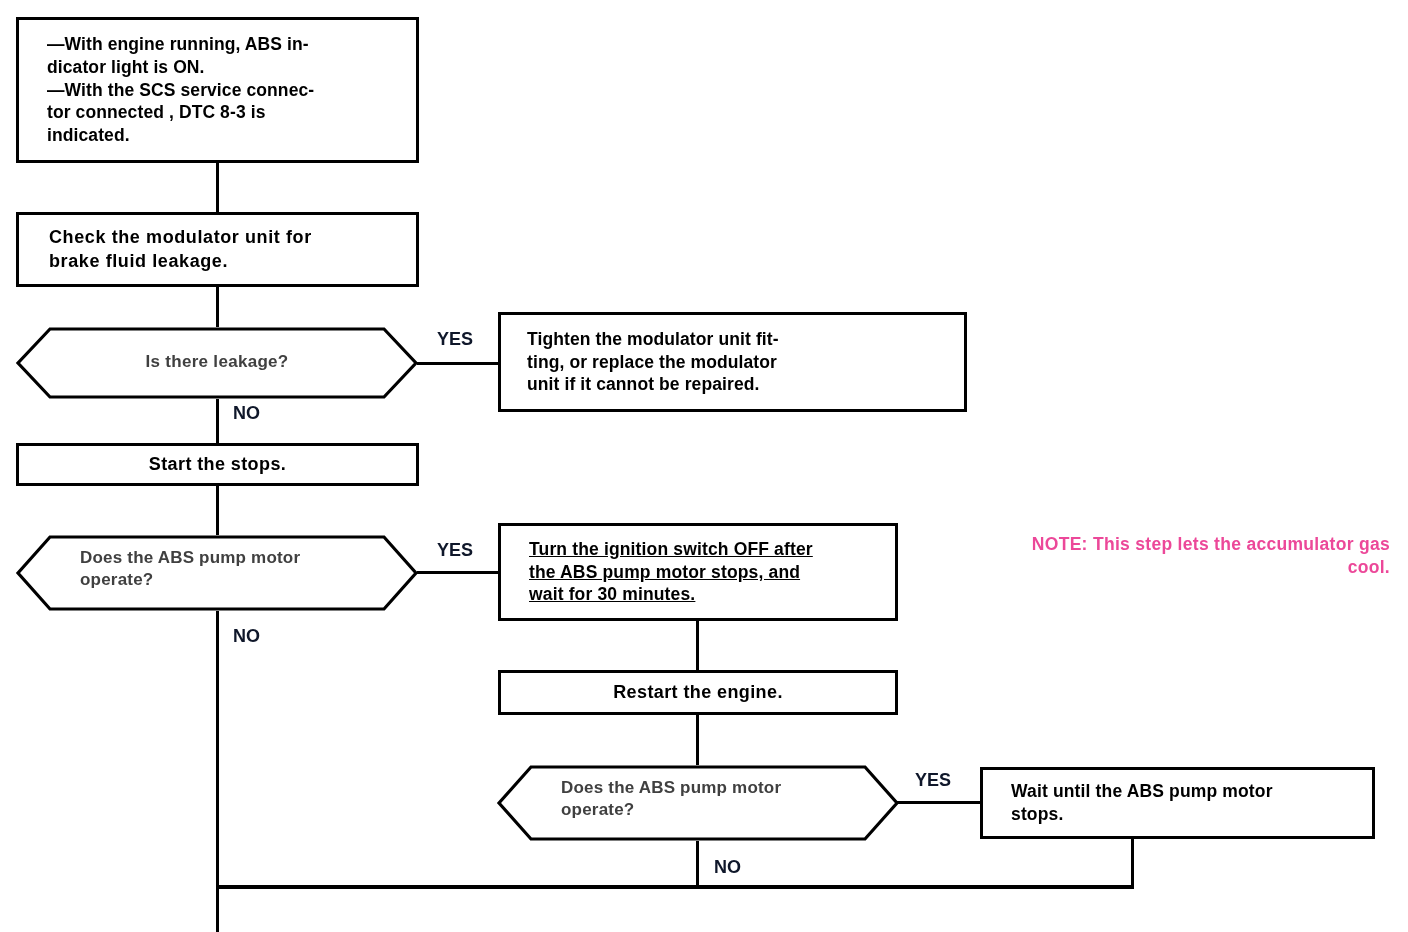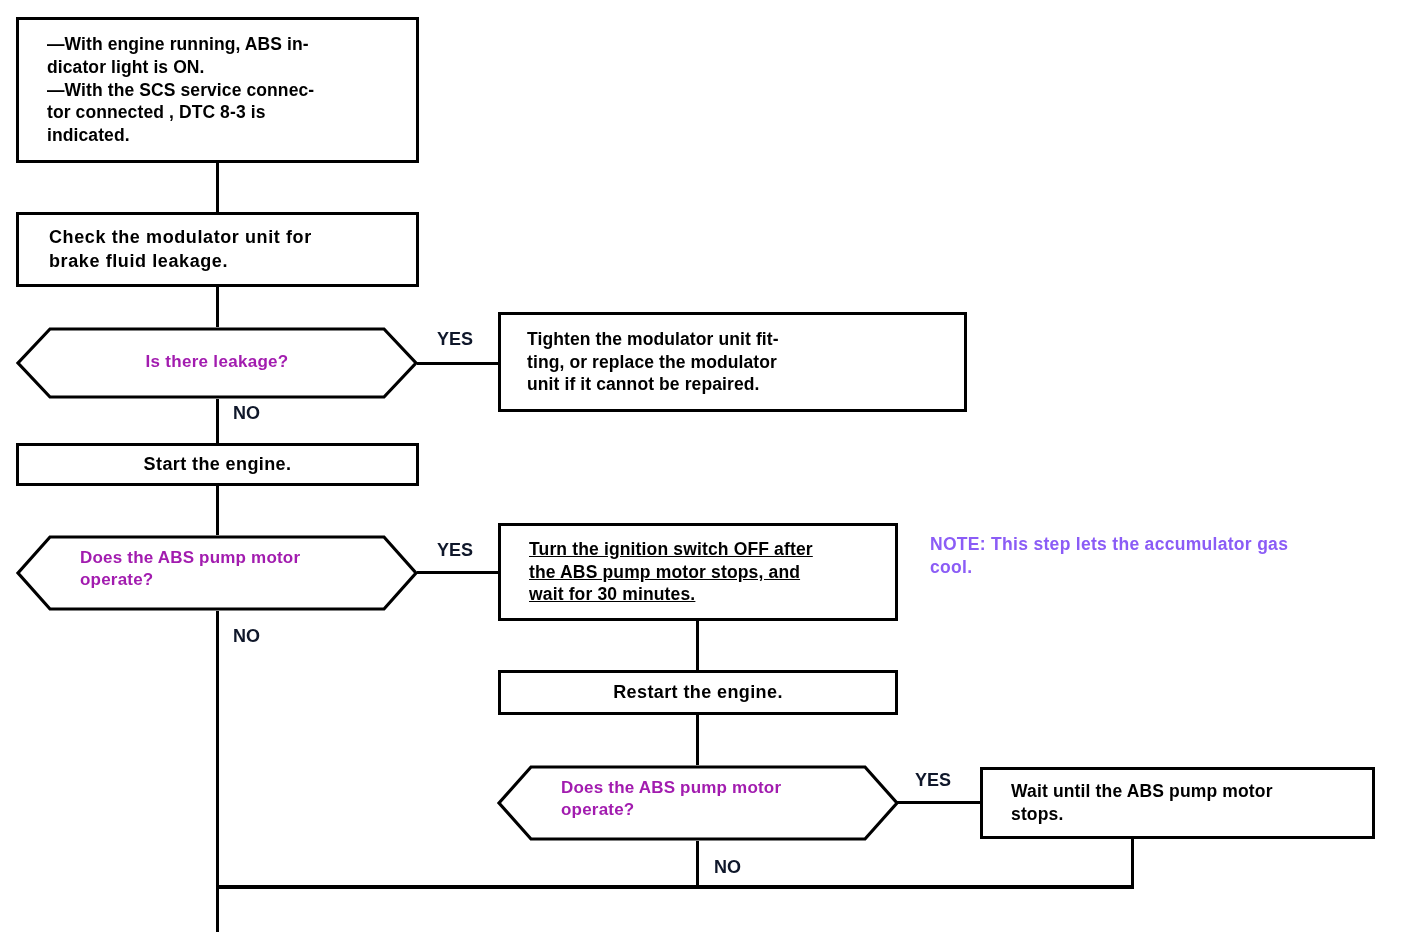--- a/index.html
+++ b/index.html
@@ -32,21 +32,21 @@
     white-space: pre-line;
     line-height: 1.30;
   }
   .bold .txt { font-weight: bold; }
   .left   .txt { text-align: left; }
   .center .txt { text-align: center; }
 
   
   .hex {
     position: absolute;
-    color: #a21caf;
+    color: #404040;
   }
   .hex svg {
     position: absolute;
     left: 0;
     top: 0;
     overflow: visible;
   }
   .hex .hextxt {
     position: absolute;
     white-space: pre-line;
@@ -62,23 +62,24 @@
   .lbl {
     position: absolute;
     font-weight: bold;
     color: #0f172a;
     white-space: nowrap;
     text-align: center;
   }
   .note {
     position: absolute;
     font-weight: bold;
-    color: #8b5cf6;
+    color: #ec4899;
     white-space: pre-line;
     line-height: 1.32;
+    text-align: right;
   }
 </style>
 </head>
 <body>
 
 <div id="canvas">
 
   <div class="node bold left" style="left:16px; top:17px; width:403px; height:146px; padding:10px 10px 10px 28px;">
     <div class="txt" style="font-size:17.5px; letter-spacing:0.1px;">—With engine running, ABS in-
 dicator light is ON.
@@ -109,21 +110,21 @@
   <div class="node bold left" style="left:498px; top:312px; width:469px; height:100px; padding:6px 10px 6px 26px;">
     <div class="txt" style="font-size:17.5px; letter-spacing:0.1px;">Tighten the modulator unit fit-
 ting, or replace the modulator
 unit if it cannot be repaired.</div>
   </div>
 
   <div class="ln" style="left:216px; top:399px; width:3px; height:44px;"></div>
   <div class="lbl" style="left:233px; top:403px; font-size:18px;">NO</div>
 
   <div class="node center" style="left:16px; top:443px; width:403px; height:43px;">
-    <div class="txt" style="font-size:18px; font-weight:600; letter-spacing:0.4px;">Start the engine.</div>
+    <div class="txt" style="font-size:18px; font-weight:600; letter-spacing:0.4px;">Start the stops.</div>
   </div>
 
   <div class="ln" style="left:216px; top:486px; width:3px; height:49px;"></div>
 
   <div class="hex" style="left:16px; top:535px; width:402px; height:76px;">
     <svg width="402" height="76" viewBox="0 0 402 76">
       <polygon points="34,2 368,2 400,38 368,74 34,74 2,38" fill="#ffffff" stroke="#000000" stroke-width="3.2" stroke-linejoin="miter"></polygon>
     </svg>
     <div class="hextxt" style="left:64px; top:12px; width:330px; text-align:left; font-size:17px; font-weight:600; letter-spacing:0.2px;">Does the ABS pump motor
 operate?</div>

